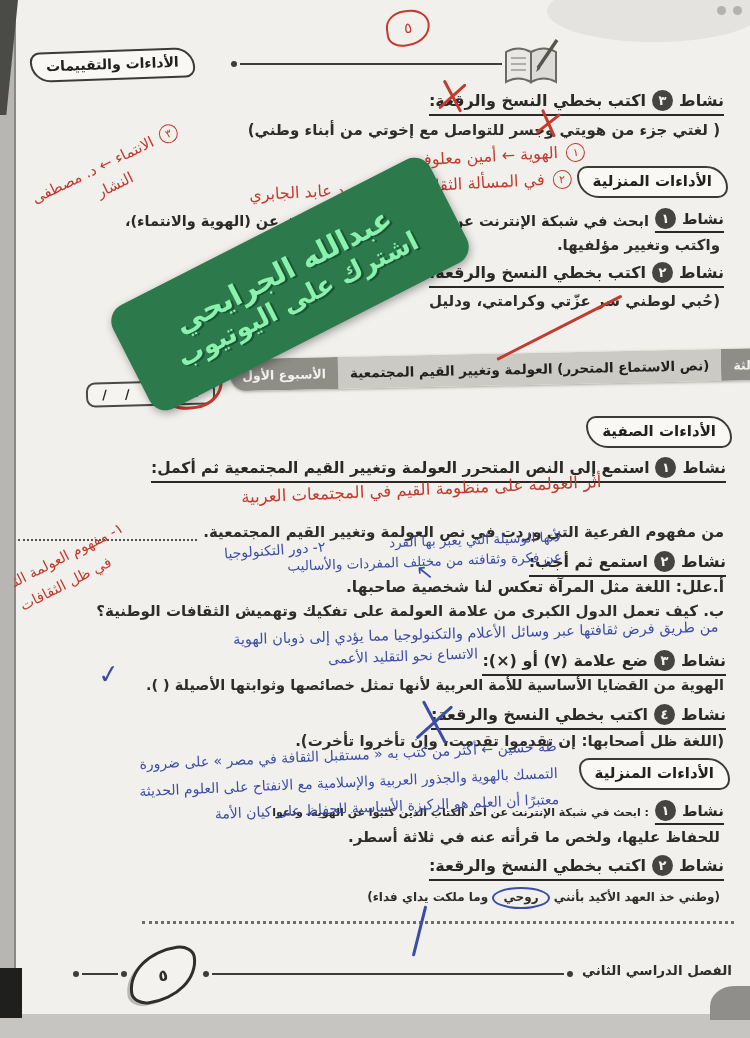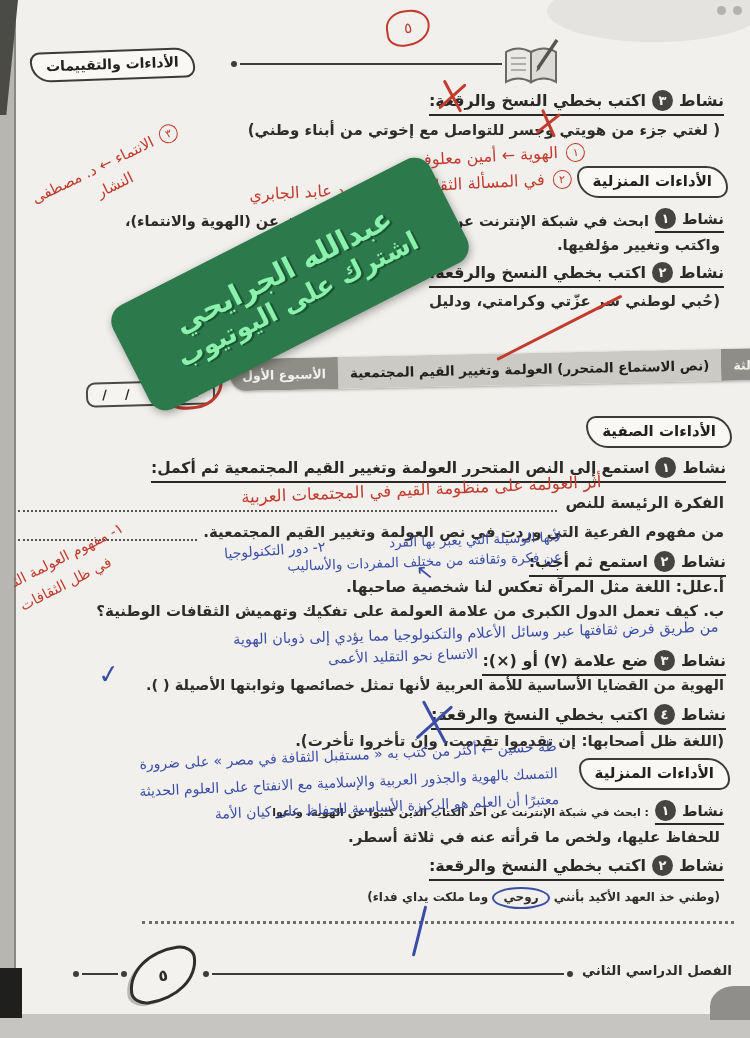--- a/index.html
+++ b/index.html
@@ -209,24 +209,20 @@
     <div class="bar-cap">الأسبوع الأول</div>
   </div>
   <div id="datebox">التاريخ :    /    /</div>
 
   <div class="badge" id="class-badge">الأداءات الصفية</div>
   <div class="act-line u-full" id="c-a1">
     <span>نشاط</span>
     <span class="num-circle">١</span>
     <span>استمع إلى النص المتحرر العولمة وتغيير القيم المجتمعية ثم أكمل:</span>
   </div>
-  <div id="fikra">
-    <span>الفكرة الرئيسة للنص</span>
-    <span class="dotfill"></span>
-  </div>
   <div class="hw-red" id="red-main-idea">أثر العولمة على منظومة القيم في المجتمعات العربية</div>
   <div id="sub-ideas">
     <span>من مفهوم الفرعية التي وردت في نص العولمة وتغيير القيم المجتمعية.</span>
     <span class="dotfill"></span>
   </div>
 
   <div class="act-line u-full" id="c-a2">
     <span>نشاط</span>
     <span class="num-circle">٢</span>
     <span>استمع ثم أجب:</span>

